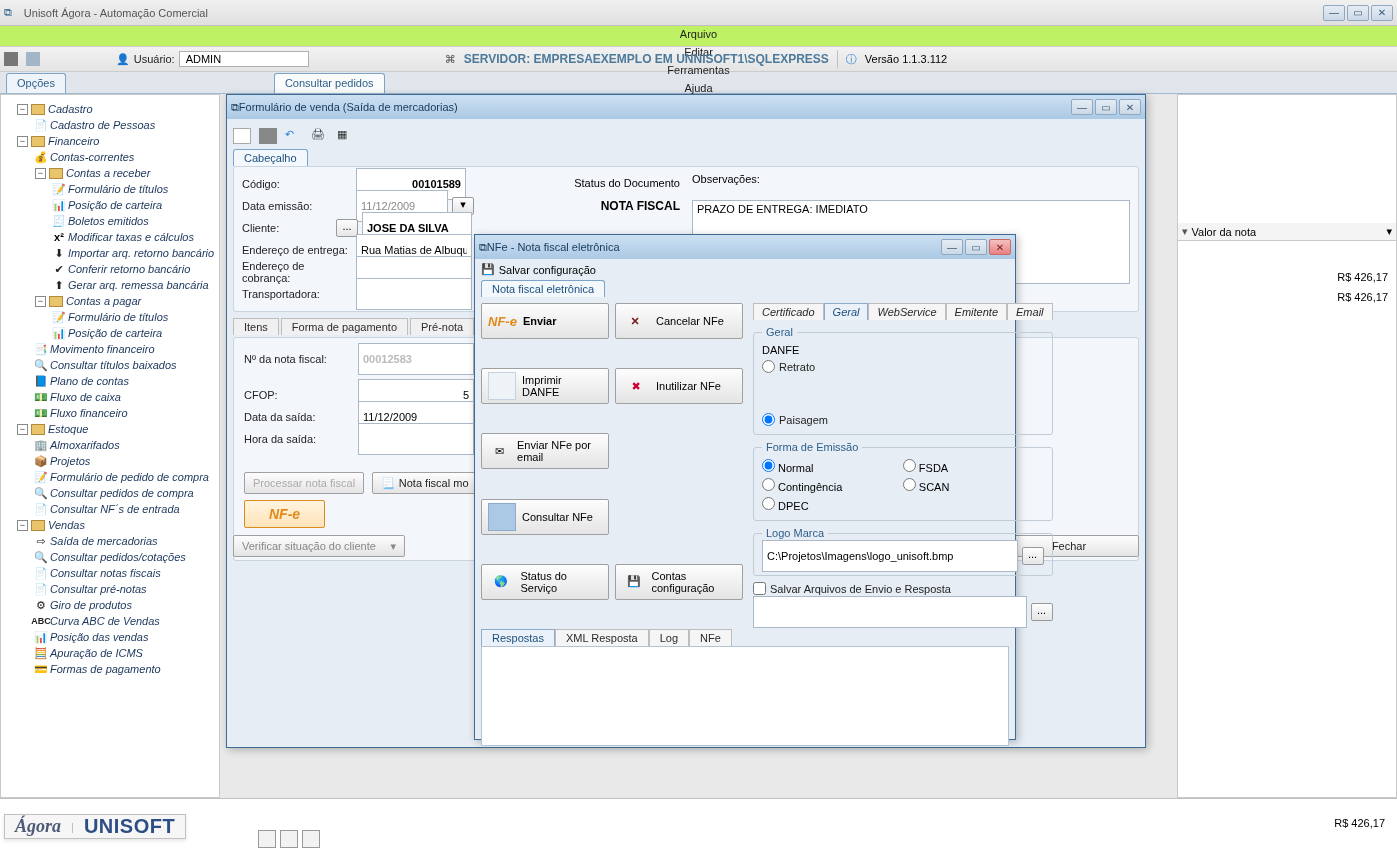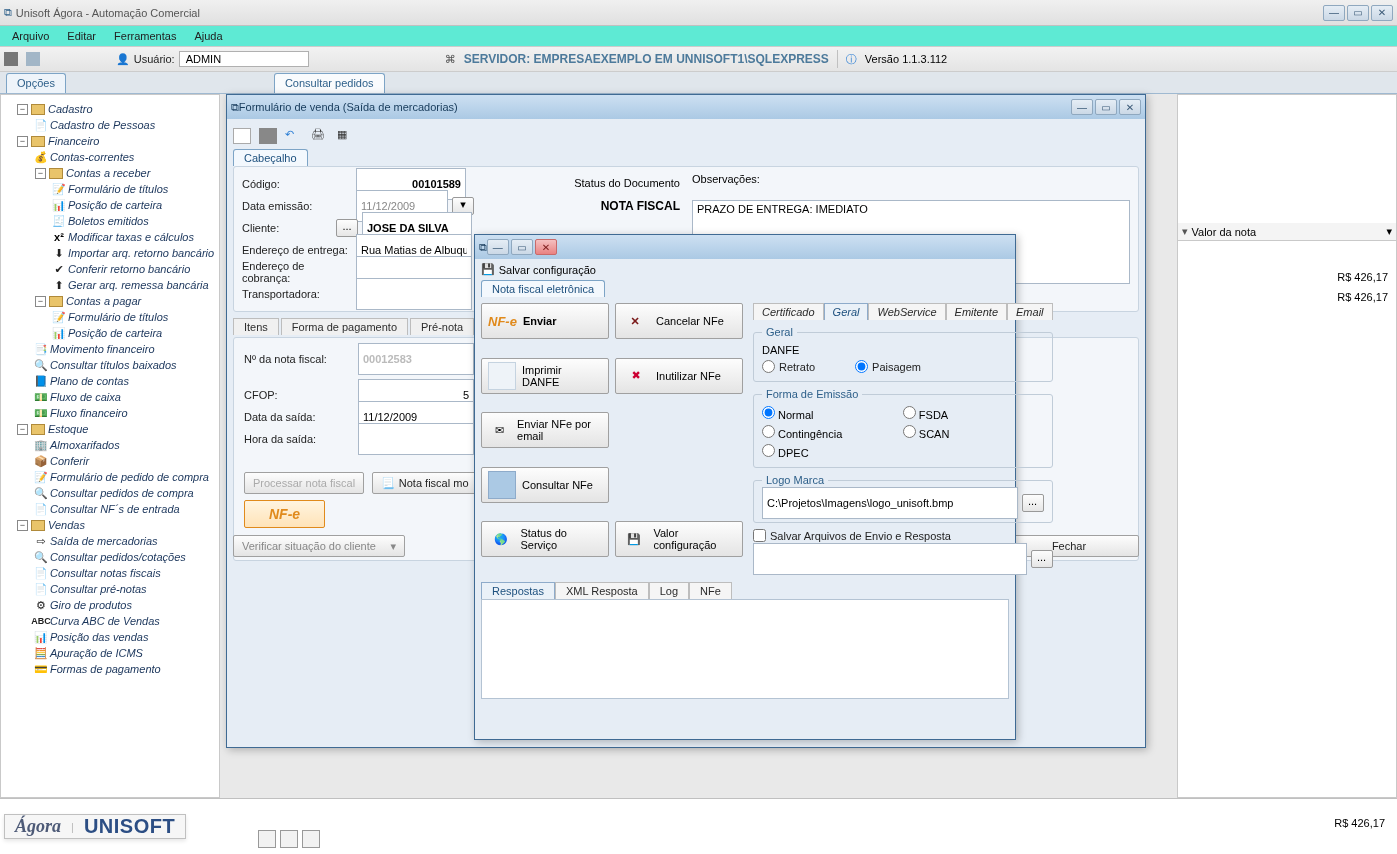--- a/index.html
+++ b/index.html
@@ -1,21 +1,21 @@
 <!DOCTYPE html>
 <html><head>
 <meta charset="utf-8">
 <style>
 * { margin: 0; padding: 0; box-sizing: border-box; font-family: "Segoe UI", Tahoma, sans-serif; font-size: 11px; }
 body { background: #e9e9e9; width: 1397px; height: 854px; position: relative; overflow: hidden; }
 .titlebar { height: 26px; background: linear-gradient(#f0f0f0,#e0e0e0); display: flex; align-items: center; padding: 0 4px; border-bottom: 1px solid #c0c0c0; }
-.titlebar .title { flex: 1; color: #555; padding-left: 4px; }
+.titlebar .title { flex: 1; color: #555; padding-left: 12px; }
 .winbtns { display: flex; gap: 2px; }
 .winbtn { width: 22px; height: 16px; border: 1px solid #8fa8bf; background: linear-gradient(#e5edf5,#cbd8e6); display: flex; align-items: center; justify-content: center; font-size: 10px; color: #3b5a77; cursor: default; border-radius: 2px; }
-.menubar { height: 20px; background: #5eead4; display: flex; align-items: center; padding: 0 4px; gap: 2px; }
+.menubar { height: 20px; background: #bef264; display: flex; align-items: center; padding: 0 4px; gap: 2px; flex-direction: column; }
 .menubar .mitem { padding: 2px 8px; color: #222; }
 .toolbar { height: 26px; background: linear-gradient(#f2f2f2,#e4e4e4); display: flex; align-items: center; border-top: 1px solid #ccc; border-bottom: 1px solid #ccc; padding: 0 4px; gap: 8px; }
 .toolbar .sep { width: 1px; height: 18px; background: #c0c0c0; }
 .userbox { display: flex; align-items: center; gap: 4px; }
 .userlabel { color: #222; }
 .userval { background: #fff; border: 1px solid #b0b0b0; padding: 1px 6px; width: 130px; }
 .server { color: #4d7a9b; font-weight: bold; font-size: 12px; }
 .maintabs { height: 22px; background: #e0e6ec; display: flex; align-items: flex-end; padding-left: 6px; gap: 4px; border-bottom: 1px solid #9fb9d1; }
 .maintabs .tab { padding: 3px 10px 4px; background: #f9fbfd; border: 1px solid #7da4c6; border-bottom: none; color: #2d5f89; border-radius: 3px 3px 0 0; }
 .maintabs .tab.active { background: #eef4fa; }
@@ -60,21 +60,21 @@
 .lgbtn.nfe .nfl { font: italic bold 13px sans-serif; color: #e08a1c; }
 .cabo-tabs { display: flex; gap: 2px; margin-bottom: 2px; }
 .cabo-tabs .t2 { padding: 2px 10px; border: 1px solid #bdbdbd; border-bottom: none; background: #f0f0f0; color: #2d2d2d; }
 .cabo-tabs .t2.active { background: #e4edf7; border-color: #7da4c6; color: #1d507e; }
 .win-nfe { width: 542px; height: 506px; top: 140px; left: 474px; z-index: 10; }
 .nfe-tabs { display: flex; gap: 0; }
 .nfe-tabs .nt { padding: 2px 8px; border: 1px solid #bdbdbd; border-bottom: none; background: #f5f5f5; color: #2a2a2a; font-style: italic; }
 .nfe-tabs .nt.active { background: #eaf1f8; border-color: #8eabca; color: #1d507e; }
 fieldset.fs { border: 1px solid #c0ccd8; padding: 6px 8px 8px; margin-top: 6px; border-radius: 3px; }
 fieldset.fs legend { color: #2d5f89; padding: 0 4px; }
-.radiogrp { display: flex; gap: 40px; }
+.radiogrp { display: flex; gap: 40px; flex-direction: column; }
 .radiogrp label, .chk label { display: inline-flex; align-items: center; gap: 4px; color: #222; }
 .rcol2 { display: grid; grid-template-columns: 1fr 1fr; row-gap: 4px; }
 .log-tabs { display: flex; gap: 0; margin-top: 4px; }
 .log-tabs .lt { padding: 2px 10px; border: 1px solid #bdbdbd; border-bottom: none; background: #f5f5f5; color: #2a2a2a; }
 .log-tabs .lt.active { background: #eaf1f8; border-color: #8eabca; color: #1d507e; }
 .logbox { border: 1px solid #b4c3d3; background: #fff; height: 100px; }
 .cancel-ico::before { content:"✕"; color:#7a1a1a; font-weight:bold; margin-right:2px; }
 </style>
 </head>
 <body>
@@ -210,21 +210,21 @@
         <span class="exp">−</span>
         <span class="folder"></span>
         <span class="tlabel">Estoque</span>
       </div>
     <div class="tnode ind2">
         <span class="leaf">🏢</span>
         <span class="tlabel">Almoxarifados</span>
       </div>
     <div class="tnode ind2">
         <span class="leaf">📦</span>
-        <span class="tlabel">Conferir</span>
+        <span class="tlabel">Projetos</span>
       </div>
     <div class="tnode ind2">
         <span class="leaf">📝</span>
         <span class="tlabel">Formulário de pedido de compra</span>
       </div>
     <div class="tnode ind2">
         <span class="leaf">🔍</span>
         <span class="tlabel">Consultar pedidos de compra</span>
       </div>
     <div class="tnode ind2">
@@ -392,20 +392,21 @@
       <div style="position:absolute;right:6px;bottom:8px;display:flex;gap:10px;">
         <span class="bbtn" style="width:190px;justify-content:center;color:#888">Fazer nota fiscal...</span>
         <span class="bbtn" style="width:140px;justify-content:center">Fechar</span>
       </div>
     </div>
   </div>
 
   <div class="modal win-nfe">
     <div class="modal-title">
       <span>⧉</span>
+      <span class="t">NFe - Nota fiscal eletrônica</span>
       <div class="winbtns">
         <div class="winbtn">—</div>
         <div class="winbtn">▭</div>
         <div class="winbtn close">✕</div>
       </div>
     </div>
     <div class="modal-body" style="height:478px">
       <div style="display:flex;align-items:center;gap:4px;margin-bottom:4px">
         <span>💾</span>
         <span>Salvar configuração</span>
@@ -440,21 +441,21 @@
               <span class="ic" style="background:#abc9e4;border:1px solid #8eabca"></span>
               <span>Consultar NFe</span>
             </div>
           <div></div>
           <div class="lgbtn">
               <span class="ic">🌎</span>
               <span>Status do Serviço</span>
             </div>
           <div class="lgbtn">
               <span class="ic">💾</span>
-              <span>Valor configuração</span>
+              <span>Contas configuração</span>
             </div>
         </div>
 
         <div style="flex:1">
           <div class="nfe-tabs">
             <div class="nt">Certificado</div>
             <div class="nt active">Geral</div>
             <div class="nt">WebService</div>
             <div class="nt">Emitente</div>
             <div class="nt">Email</div>
@@ -496,21 +497,21 @@
                 <span>Salvar Arquivos de Envio e Resposta</span>
               </label>
             <div class="formrow" style="margin-top:4px">
                 <input type="text" style="flex: 1 1 0%;">
                 <span class="smbtn">...</span>
               </div>
           </div>
         </div>
       </div>
 
-      <div class="log-tabs" style="margin-top:12px">
+      <div class="log-tabs" style="margin-top:6px">
         <div class="lt active">Respostas</div>
         <div class="lt">XML Resposta</div>
         <div class="lt">Log</div>
         <div class="lt">NFe</div>
       </div>
       <div class="logbox"></div>
     </div>
   </div>
 
   <div class="bottombar">

